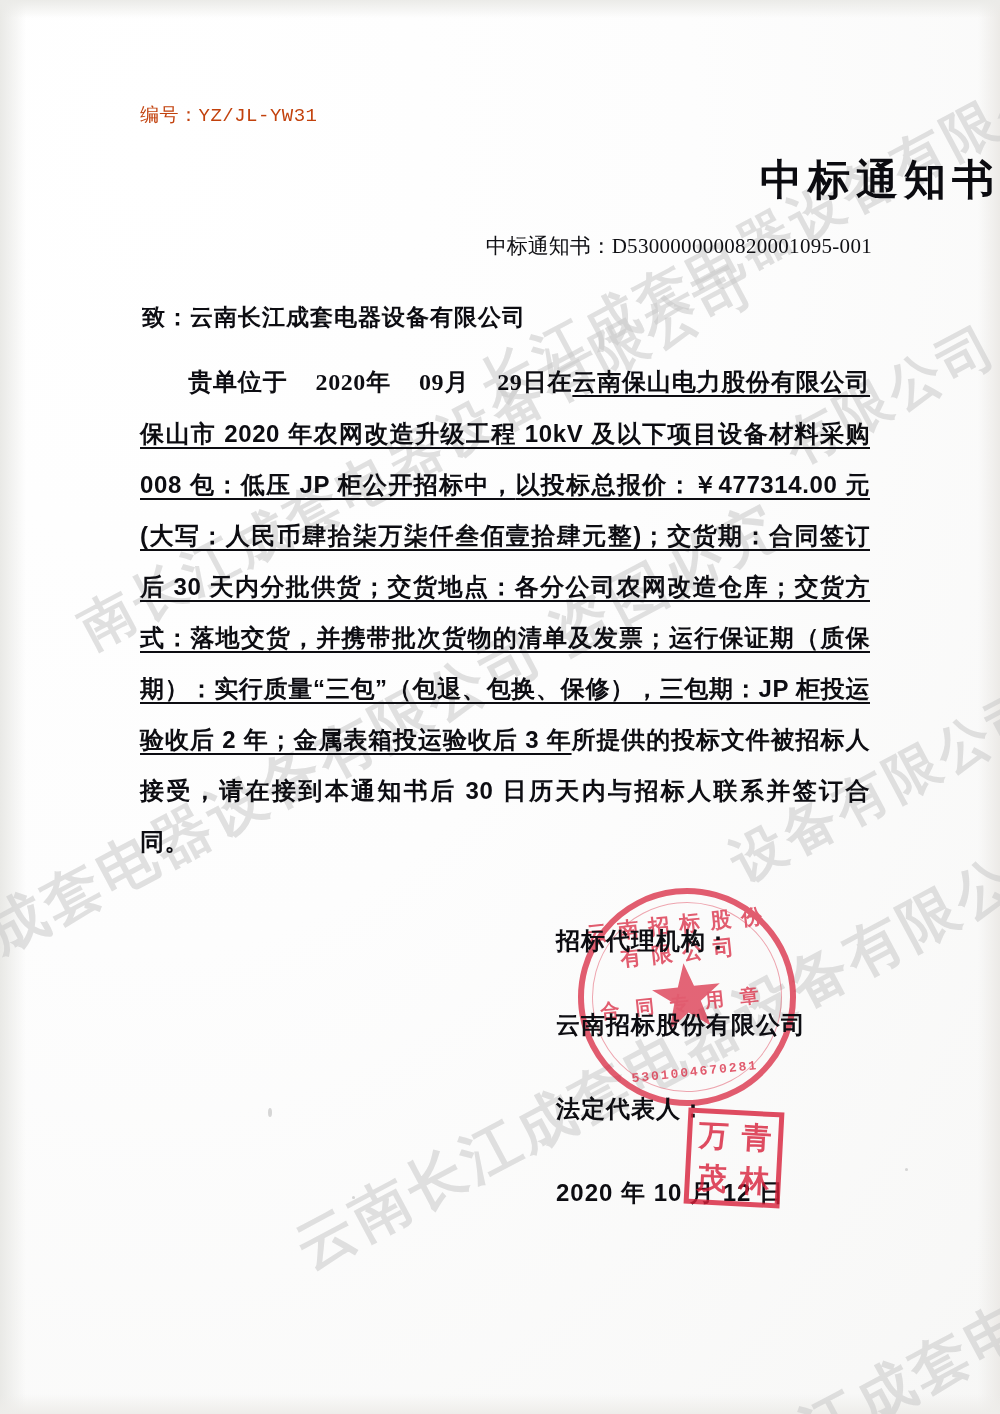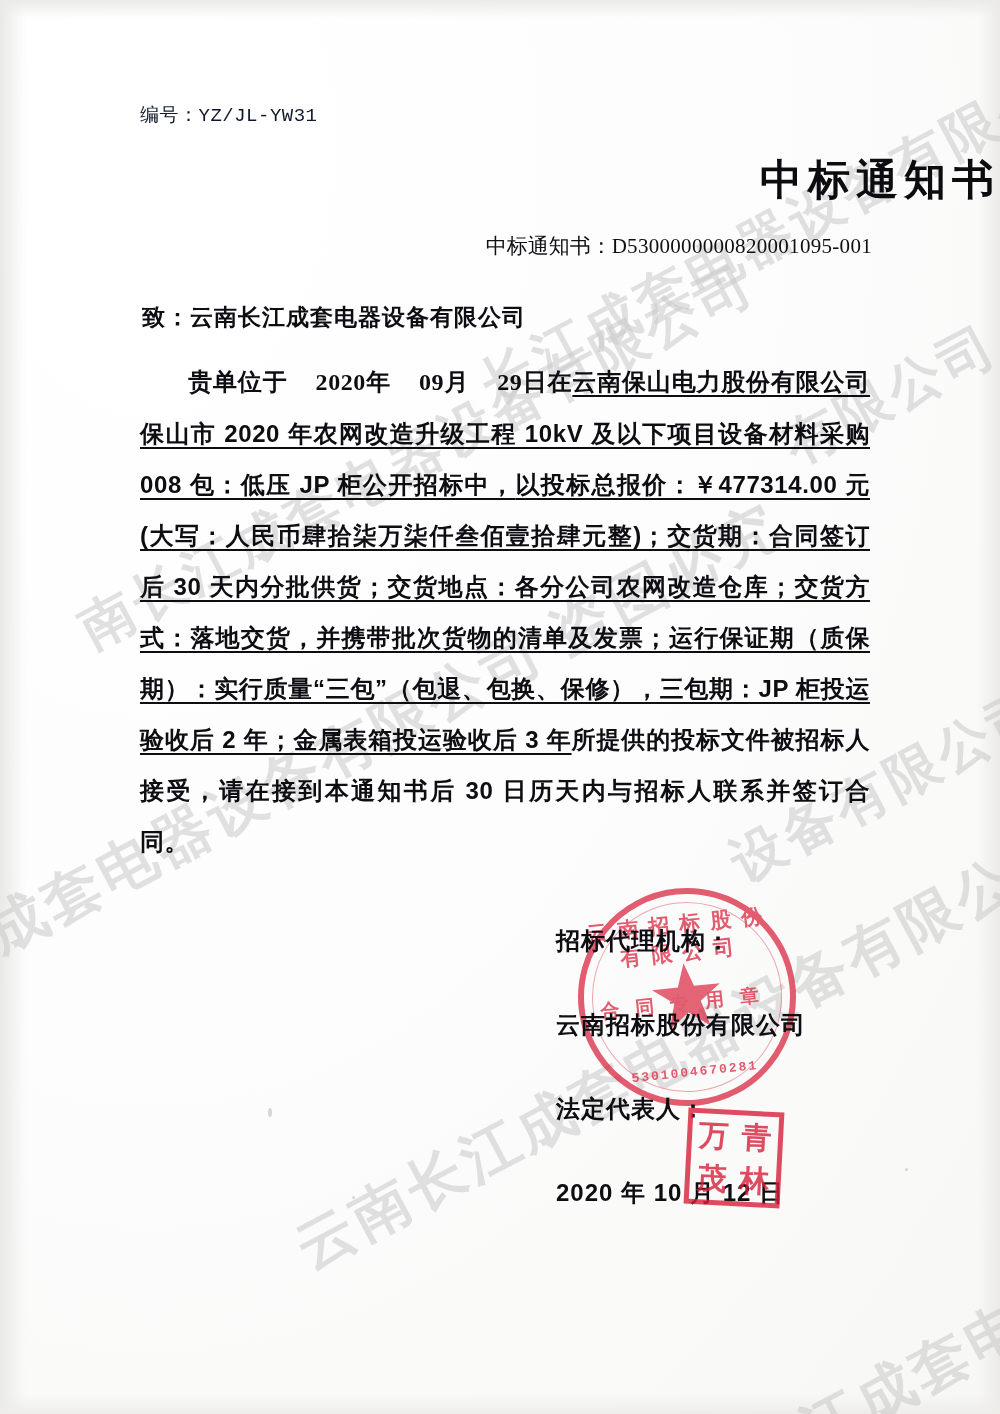--- a/index.html
+++ b/index.html
@@ -61,21 +61,21 @@
     position: absolute;
     left: 0; top: 0; right: 0; bottom: 0;
     padding: 0;
   }
   .serial {
     position: absolute;
     left: 140px; top: 102px;
     font-family: "Liberation Mono", monospace;
     font-size: 19px;
     letter-spacing: 0.5px;
-    color: #0f172a;
+    color: #c2410c;
   }
   .title {
     position: absolute;
     left: 0; right: 0; top: 152px;
     text-align: right;
     font-size: 42px;
     font-weight: bold;
     letter-spacing: 6px;
     color: #0b0b10;
     font-family: "Liberation Sans", sans-serif;

